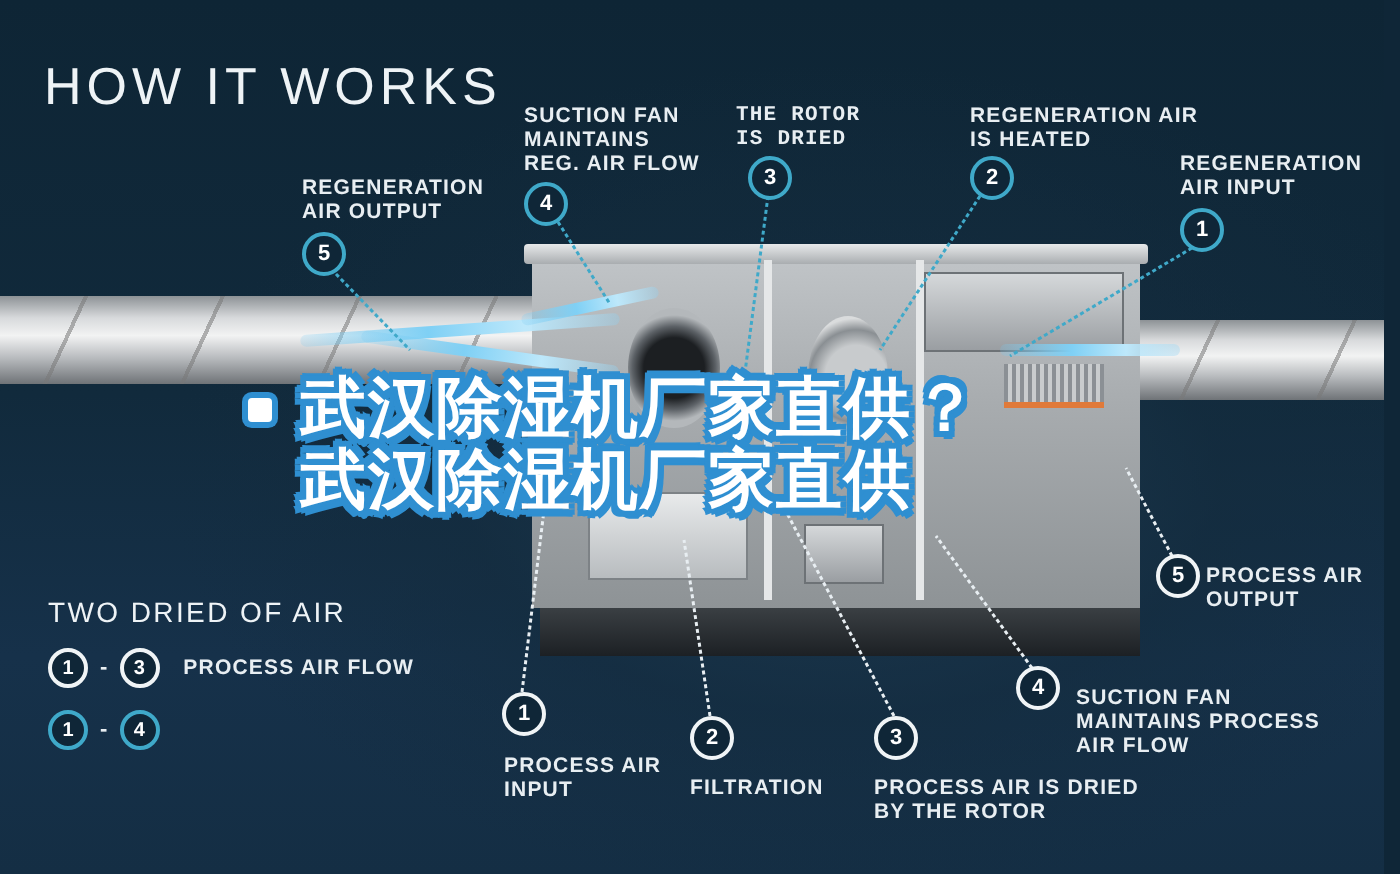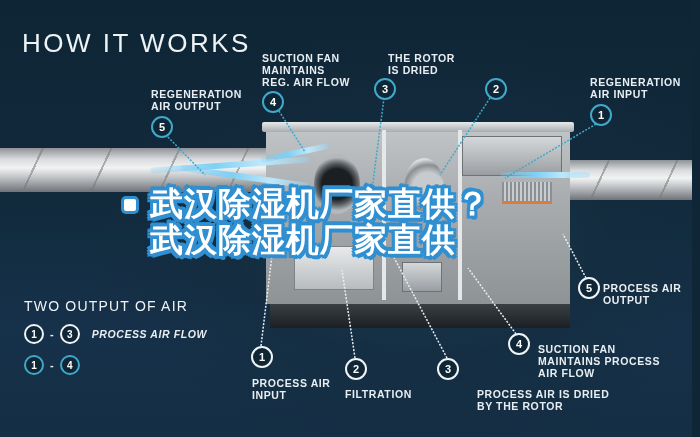--- a/index.html
+++ b/index.html
@@ -46,21 +46,21 @@
   .m-drawer { position:absolute; left:32px; top:124px; width:80px; height:44px; background:linear-gradient(180deg,#e8eaeb,#b8bcbf); border:1px solid #7d8286; }
   .m-divider { position:absolute; top:8px; width:4px; height:170px; background:#e5e7e8; }
   .flow { position:absolute; height:6px; border-radius:3px; background:linear-gradient(90deg, rgba(120,200,240,0.2), #7fd0f5 40%, #bde8fb 70%, rgba(140,210,245,0.3)); }
   
   svg.leaders { position:absolute; left:0; top:0; width:700px; height:437px; pointer-events:none; }
   
   .legend-title { position:absolute; left:24px; top:298px; color:#eef3f6; font-size:14px; letter-spacing:1.2px; }
   .legend-row { position:absolute; left:24px; display:flex; align-items:center; }
   .legend-row .circ { position:static; width:20px; height:20px; font-size:10px; }
   .legend-dash { color:#e8eef2; font-weight:bold; font-size:11px; margin:0 6px; }
-  .legend-text { color:#e8eef2; font-size:10.5px; font-weight:bold; letter-spacing:0.6px; margin-left:12px;font-style:italic; }
+  .legend-text { color:#e8eef2; font-size:10.5px; font-weight:bold; letter-spacing:0.6px; margin-left:12px; }
   
   .overlay { position:absolute; left:124px; top:186px; }
   .ov-line {
     color:#ffffff; font-size:33px; font-weight:bold; line-height:36px; letter-spacing:1px;
     font-family:"DejaVu Sans", sans-serif;
     -webkit-text-stroke:0px;
     text-shadow:
       -3px -3px 0 #2f8fd1, 3px -3px 0 #2f8fd1, -3px 3px 0 #2f8fd1, 3px 3px 0 #2f8fd1,
       0 -3px 0 #2f8fd1, 0 3px 0 #2f8fd1, -3px 0 0 #2f8fd1, 3px 0 0 #2f8fd1,
       -2px -4px 0 #2f8fd1, 2px 4px 0 #2f8fd1;
@@ -121,51 +121,53 @@
 
   <div class="lbl" style="left:151px;top:88px;">REGENERATION
 AIR OUTPUT</div>
   <div class="circ" style="left:151px;top:116px;">5</div>
 
   <div class="lbl" style="left:262px;top:52px;">SUCTION FAN
 MAINTAINS
 REG. AIR FLOW</div>
   <div class="circ" style="left:262px;top:91px;">4</div>
 
-  <div class="lbl" style="left:388px;top:52px;">THE ROTOR
+  <div class="lbl" style="left:368px;top:52px;font-family:Liberation Mono, monospace;">THE ROTOR
 IS DRIED</div>
   <div class="circ" style="left:374px;top:78px;">3</div>
 
+  <div class="lbl" style="left:485px;top:52px;">REGENERATION AIR
+IS HEATED</div>
   <div class="circ" style="left:485px;top:78px;">2</div>
 
   <div class="lbl" style="left:590px;top:76px;">REGENERATION
 AIR INPUT</div>
   <div class="circ" style="left:590px;top:104px;">1</div>
 
   <div class="circ white" style="left:251px;top:346px;">1</div>
   <div class="lbl" style="left:252px;top:377px;">PROCESS AIR
 INPUT</div>
 
   <div class="circ white" style="left:345px;top:358px;">2</div>
   <div class="lbl" style="left:345px;top:388px;">FILTRATION</div>
 
   <div class="circ white" style="left:437px;top:358px;">3</div>
-  <div class="lbl" style="left:437px;top:388px;margin-left:40px;">PROCESS AIR IS DRIED
+  <div class="lbl" style="left:437px;top:388px;">PROCESS AIR IS DRIED
 BY THE ROTOR</div>
 
   <div class="circ white" style="left:508px;top:333px;">4</div>
   <div class="lbl" style="left:538px;top:343px;">SUCTION FAN
 MAINTAINS PROCESS
 AIR FLOW</div>
 
   <div class="circ white" style="left:578px;top:277px;">5</div>
   <div class="lbl" style="left:603px;top:282px;">PROCESS AIR
 OUTPUT</div>
 
-  <div class="legend-title">TWO OUTPUT OF AIR</div>
+  <div class="legend-title">TWO DRIED OF AIR</div>
   <div class="legend-row" style="top:324px;">
     <div class="circ white">1</div>
     <span class="legend-dash">-</span>
     <div class="circ white">3</div>
     <span class="legend-text">PROCESS AIR FLOW</span>
   </div>
   <div class="legend-row" style="top:355px;">
     <div class="circ">1</div>
     <span class="legend-dash">-</span>
     <div class="circ">4</div>

